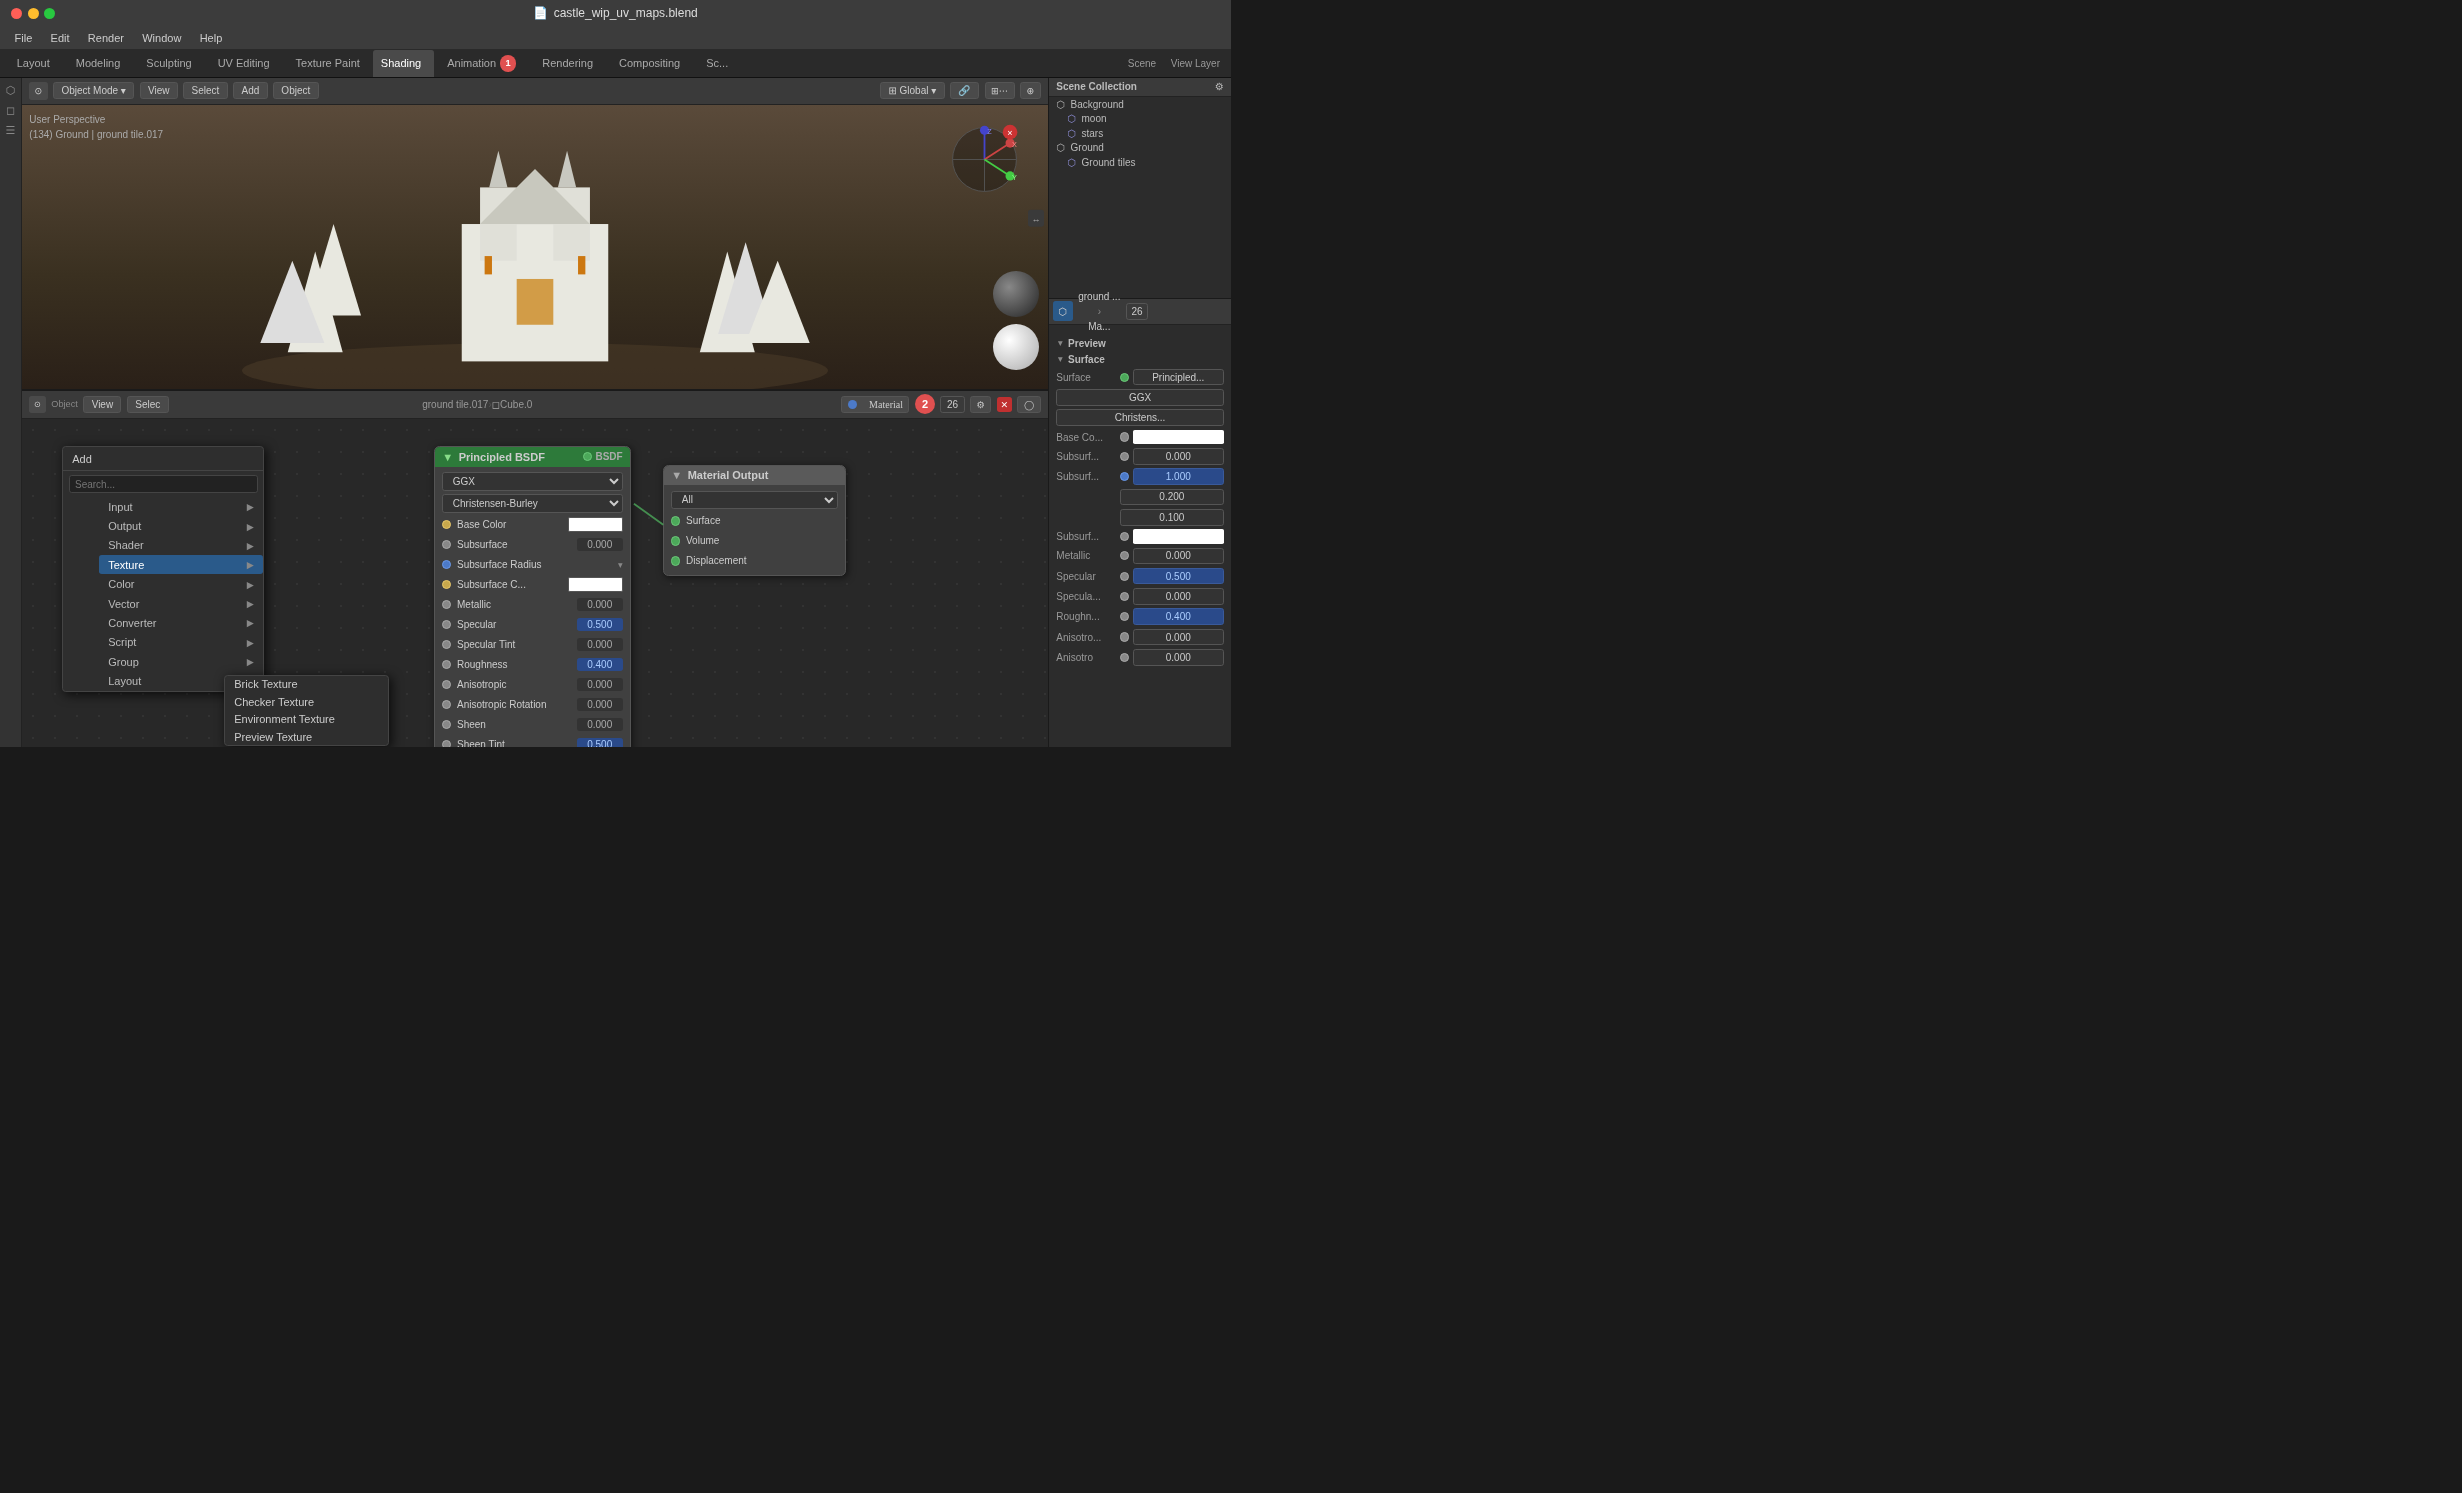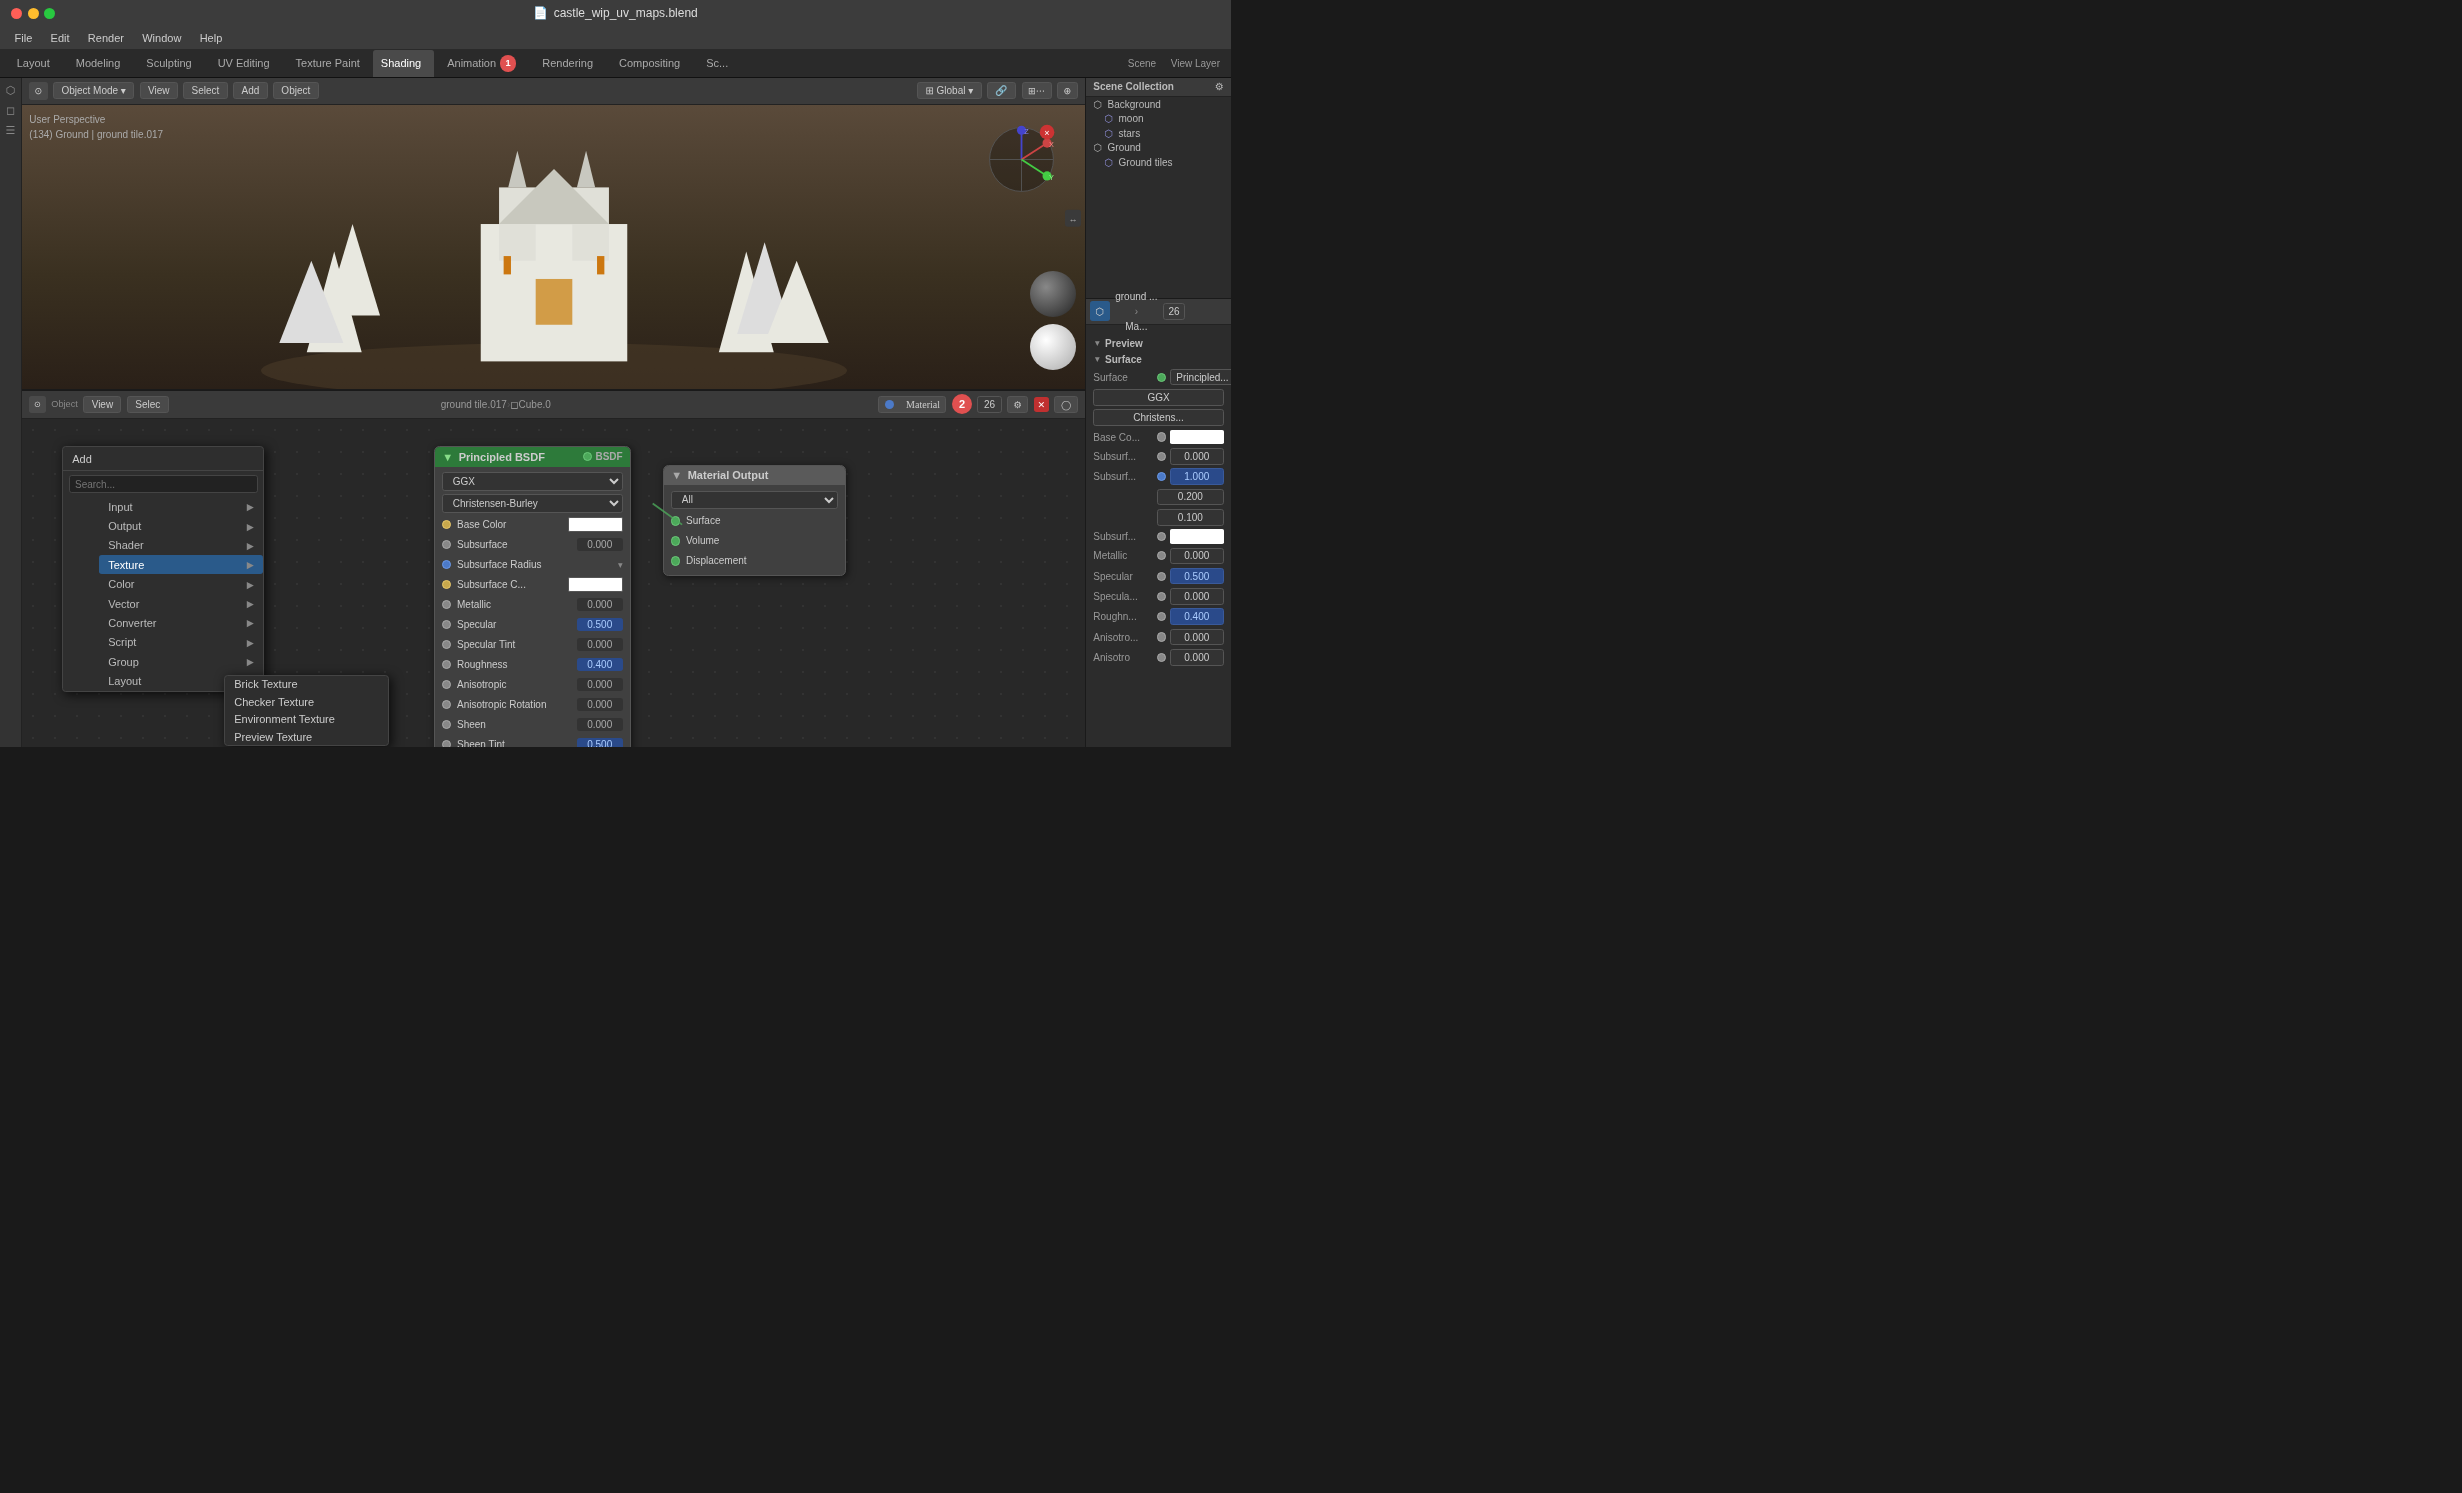--- a/index.html
+++ b/index.html
@@ -345,21 +345,21 @@
       background: #2e2e2e;
       border: 0.9px solid #444;
       border-radius: 3.7px;
       width: 165px;
       z-index: 101;
       box-shadow: 2.7px 2.7px 11px rgba(0,0,0,0.7);
     }
 
     
     .right-panel {
-      width: 146px;
+      width: 183px;
       background: #2c2c2c;
       border-left: 0.9px solid #1a1a1a;
       display: flex;
       flex-direction: column;
       overflow: hidden;
     }
 
     .scene-outliner {
       height: 202px;
       border-bottom: 0.9px solid #1a1a1a;

